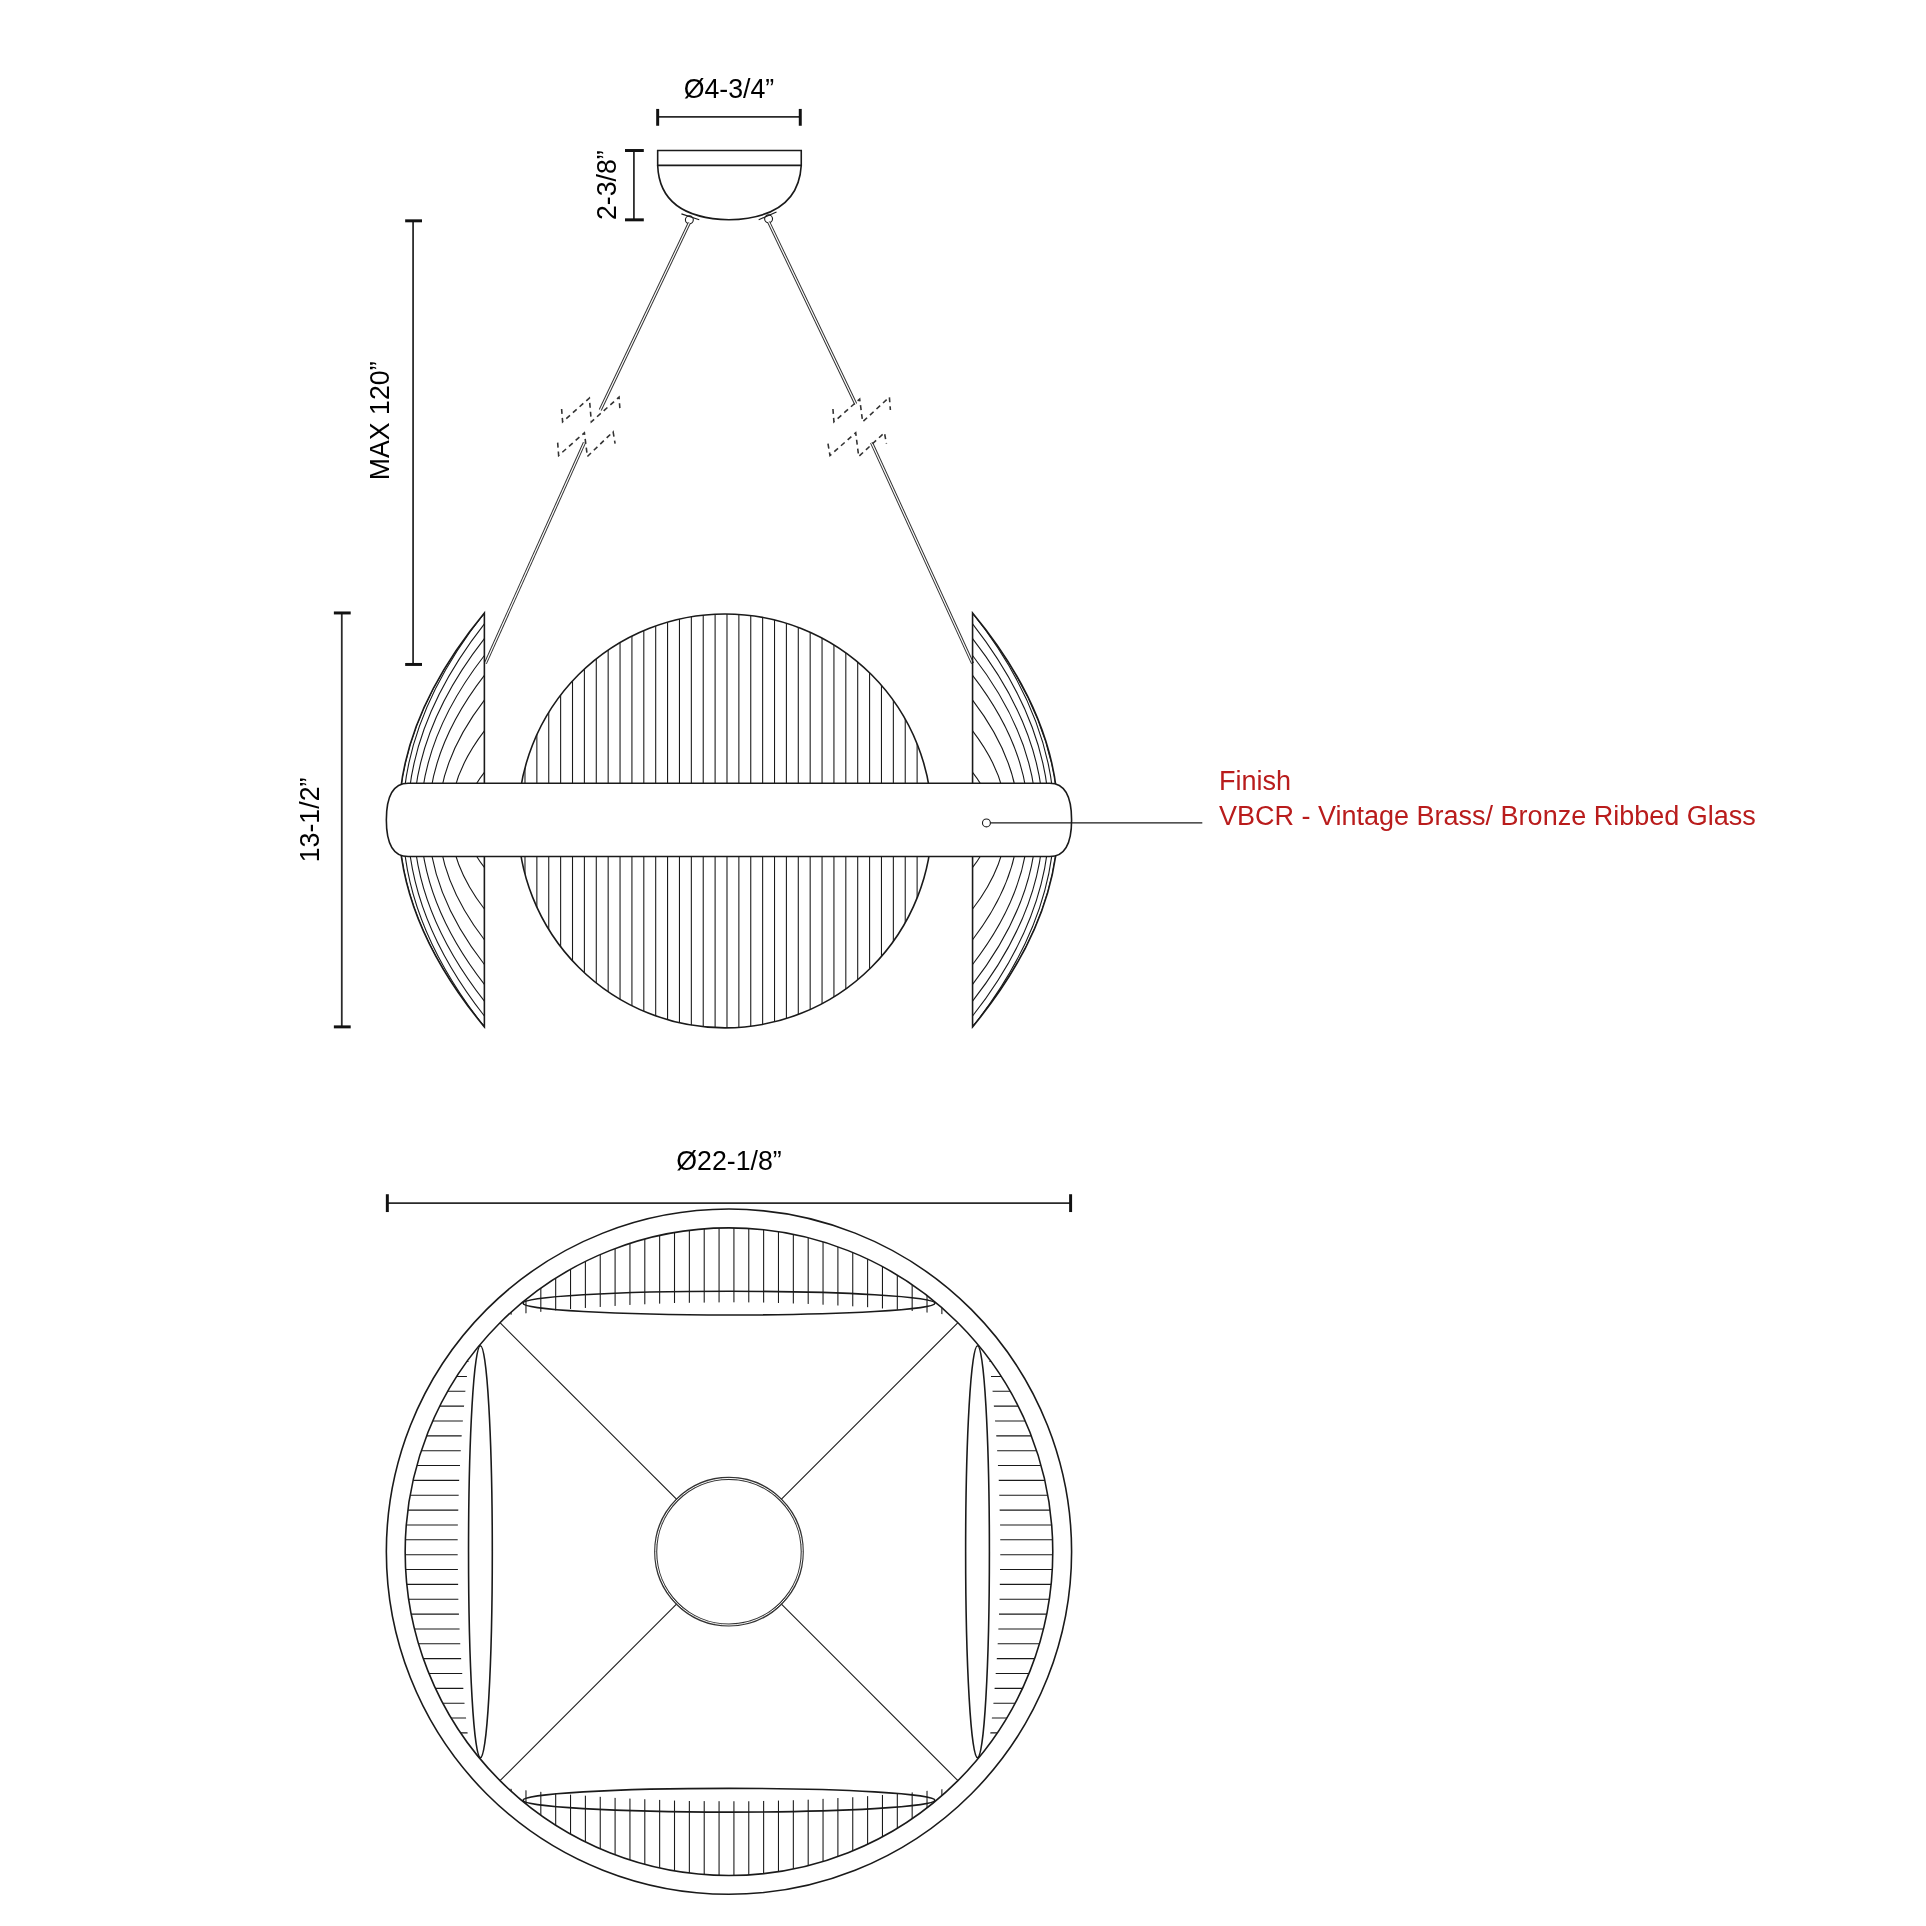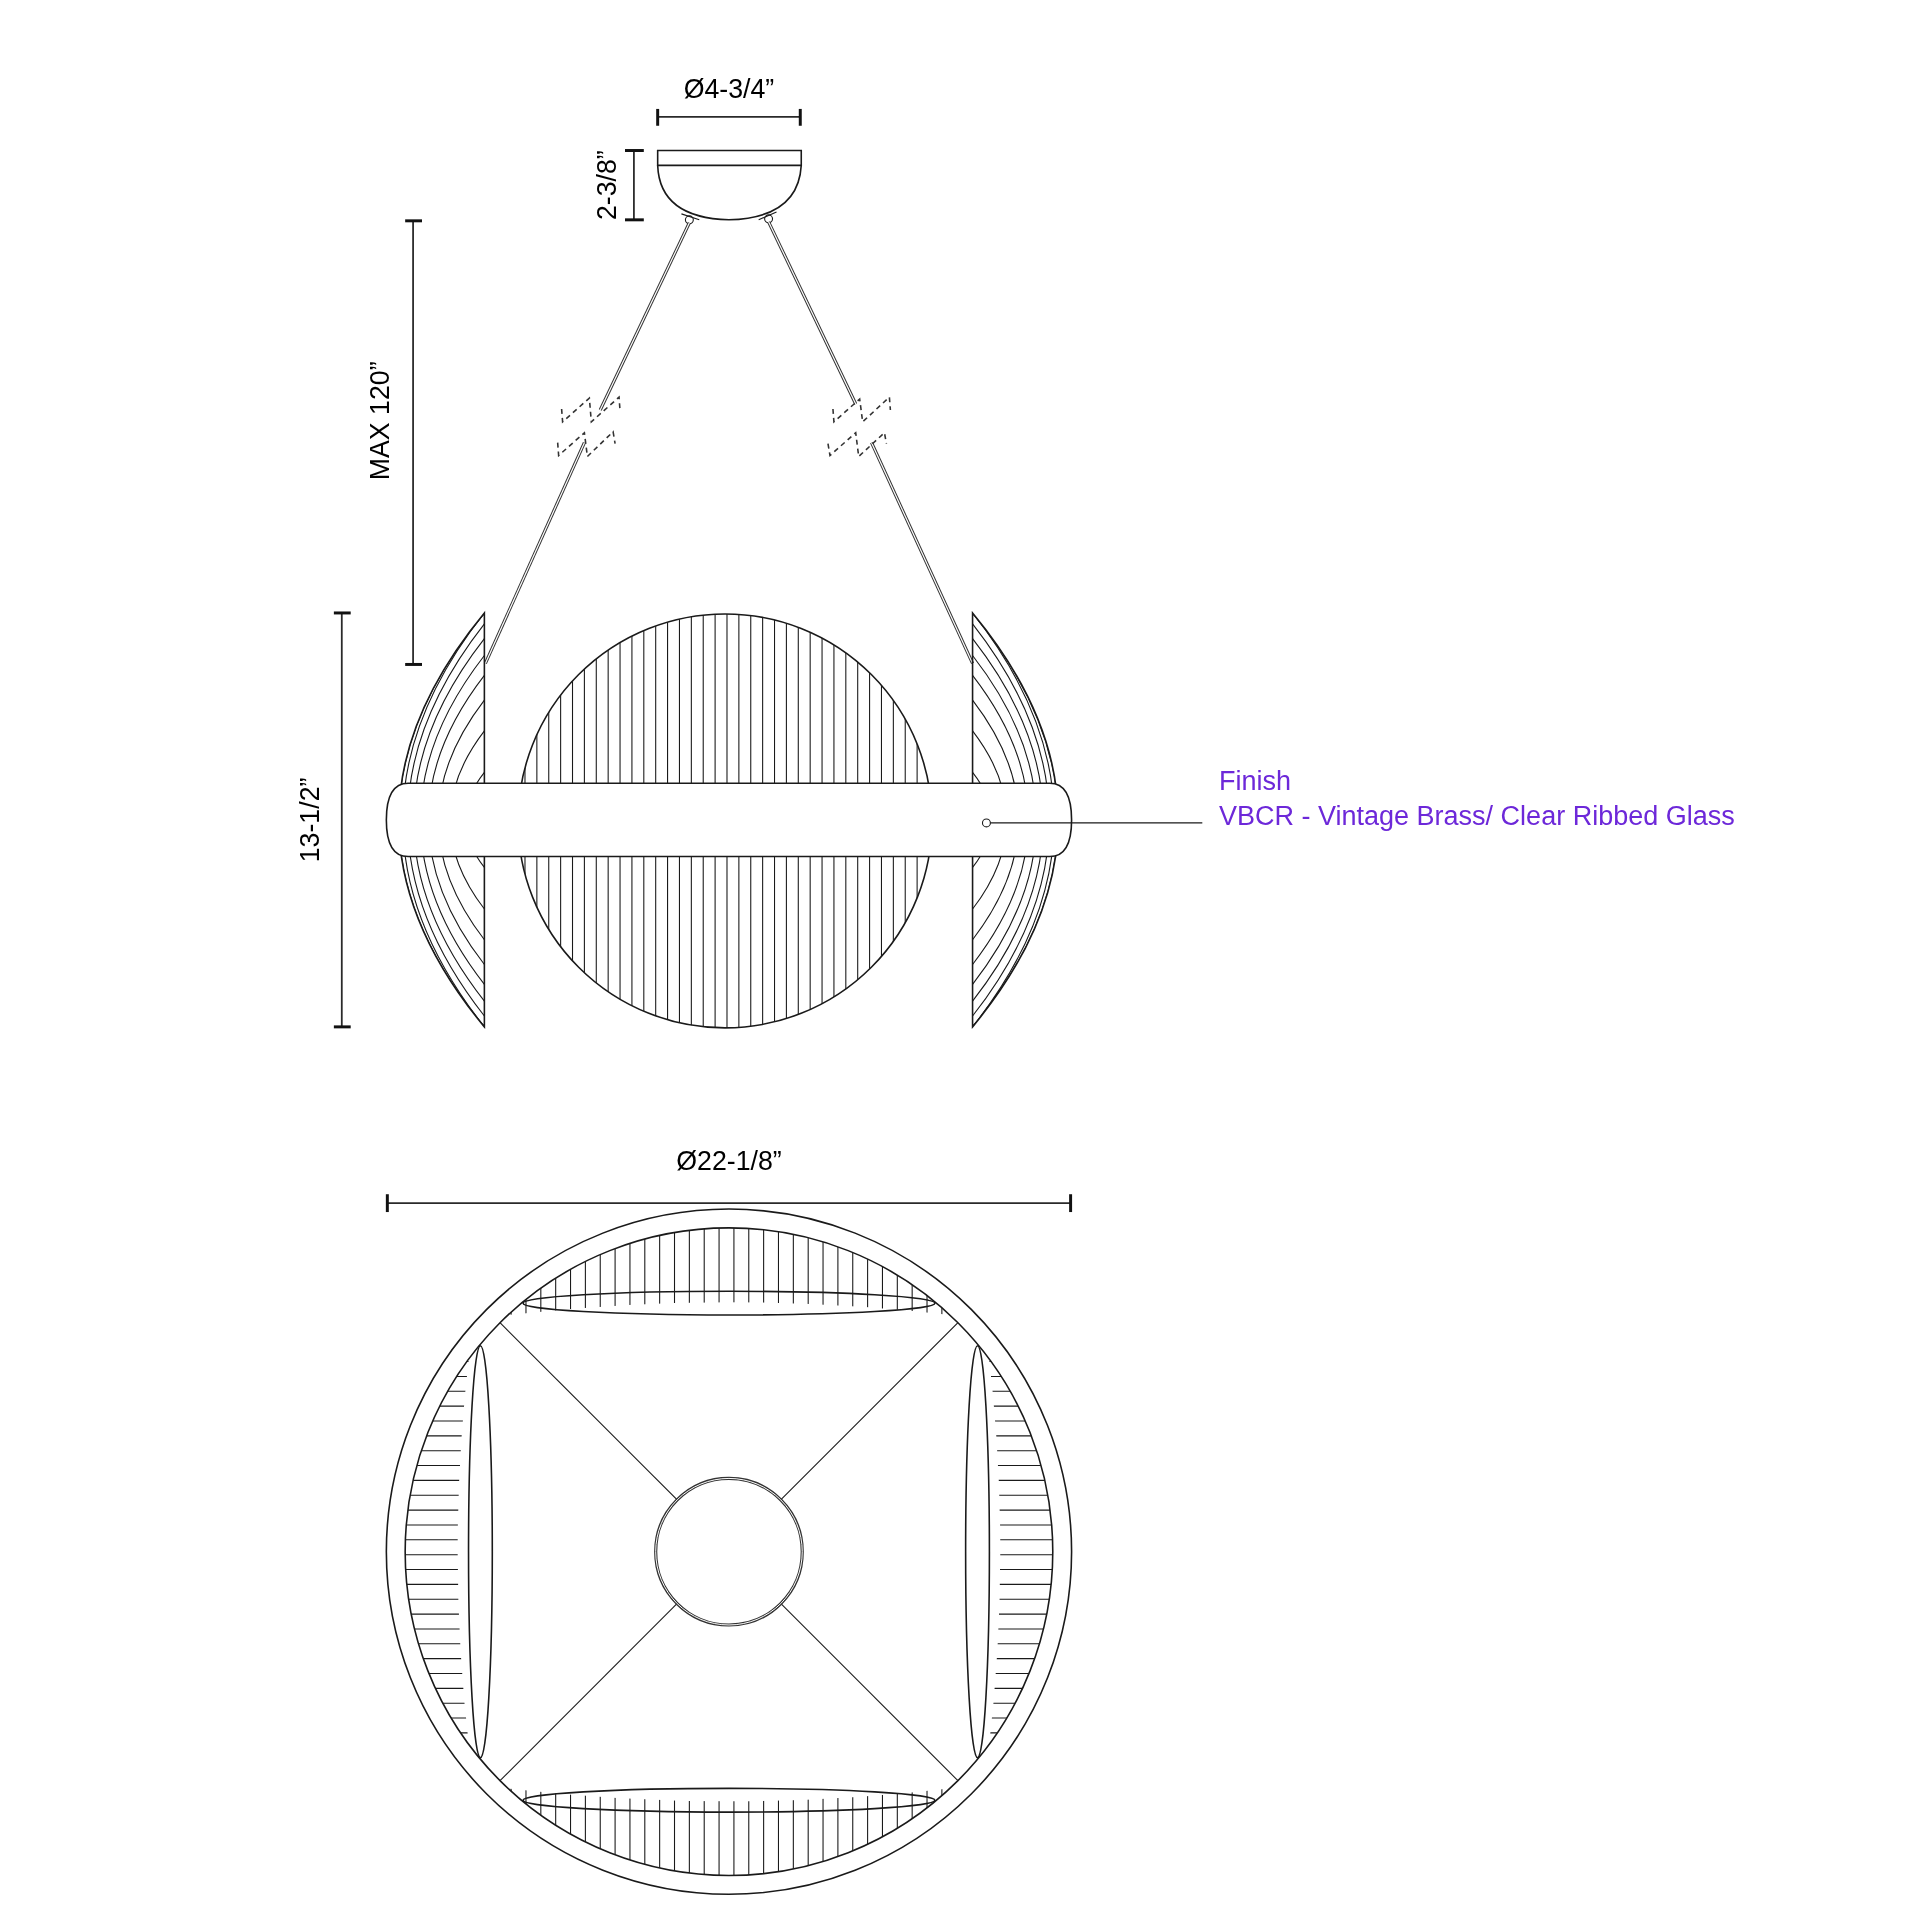--- a/index.html
+++ b/index.html
@@ -7,21 +7,21 @@
   #canvas { position: absolute; left: 16px; top: 0; width: 1927px; height: 1927px; }
   svg text { font-family: "Liberation Sans", sans-serif; fill: #000000; }
   .dim { font-size: 27px; }
   .ln { stroke: #1a1a1a; stroke-width: 1.6; fill: none; }
   .thin { stroke: #1a1a1a; stroke-width: 1.1; fill: none; }
   .dimln { stroke: #2a2a2a; stroke-width: 1.8; fill: none; }
   .tick { stroke: #111; stroke-width: 3; }
   .dash { stroke: #333; stroke-width: 1.6; fill: none; stroke-dasharray: 5 4; }
   .cable { stroke: #333; stroke-width: 3.2; fill: none; }
   .cable-in { stroke: #fff; stroke-width: 1.2; fill: none; }
-  .finish-text { position: absolute; left: 1203px; top: 764px; font-family: "Liberation Sans", sans-serif; font-size: 27px; line-height: 35px; color: #6d28d9; white-space: nowrap; }
+  .finish-text { position: absolute; left: 1203px; top: 764px; font-family: "Liberation Sans", sans-serif; font-size: 27px; line-height: 35px; color: #b91c1c; white-space: nowrap; }
   .finish-text div { height: 35px; }
 </style>
 </head>
 <body>
 
 <div id="canvas">
 <svg width="1927" height="1927" viewBox="0 0 1946 1946" xmlns="http://www.w3.org/2000/svg">
   <defs>
     <clipPath id="globeClip">
           <circle cx="716" cy="829" r="209"></circle>
@@ -200,16 +200,16 @@
 
     <g>
       <circle cx="720" cy="1567" r="74" fill="#fff" stroke="#333" stroke-width="3.2"></circle>
       <circle cx="720" cy="1567" r="74" fill="none" stroke="#fff" stroke-width="1"></circle>
     </g>
   </g>
 </svg>
 
 <div class="finish-text">
   <div>Finish</div>
-  <div>VBCR - Vintage Brass/ Clear Ribbed Glass</div>
+  <div>VBCR - Vintage Brass/ Bronze Ribbed Glass</div>
 </div>
 </div>
 
 
 </body></html>

